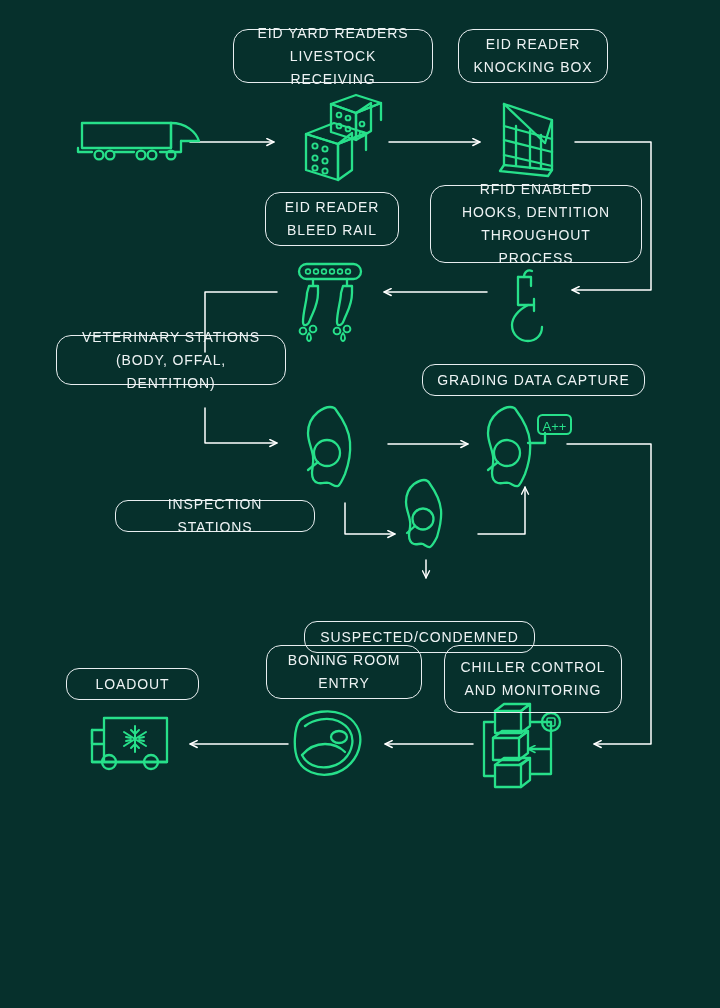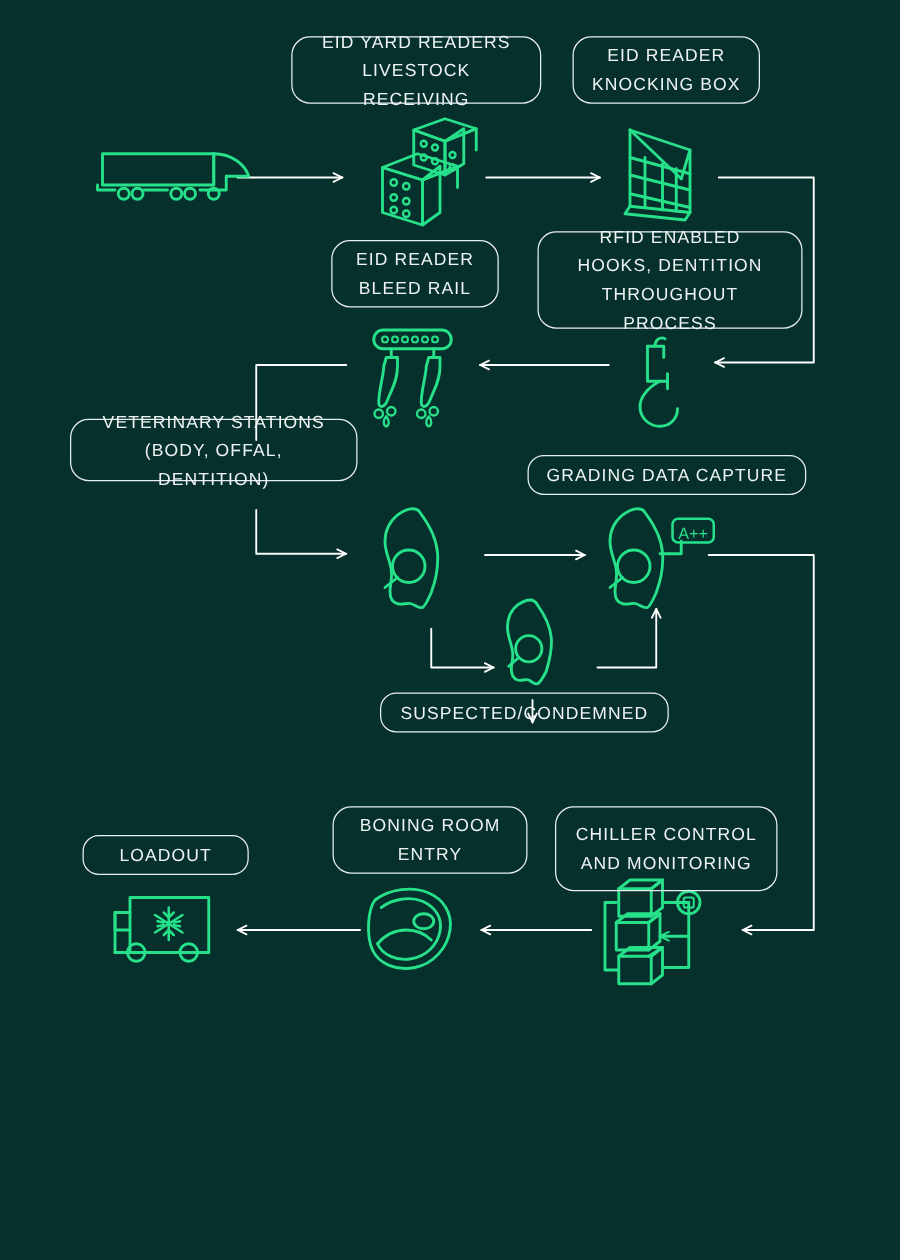--- a/index.html
+++ b/index.html
@@ -218,20 +218,21 @@
   <div class="pill two" style="left: 458px; top: 29px; width: 150px; height: 54px;">EID READER
 KNOCKING BOX</div>
   <div class="pill two" style="left: 265px; top: 192px; width: 134px; height: 54px;">EID READER
 BLEED RAIL</div>
   <div class="pill two" style="left: 430px; top: 185px; width: 212px; height: 78px;">RFID ENABLED
 HOOKS, DENTITION
 THROUGHOUT PROCESS</div>
   <div class="pill two" style="left: 56px; top: 335px; width: 230px; height: 50px;">VETERINARY STATIONS
 (BODY, OFFAL, DENTITION)</div>
   <div class="pill" style="left: 422px; top: 364px; width: 223px; height: 32px;">GRADING DATA CAPTURE</div>
-  <div class="pill" style="left: 304px; top: 554px; width: 231px; height: 32px;">SUSPECTED/CONDEMNED</div>
+  <div class="pill" style="left: 115px; top: 500px; width: 200px; height: 32px;">INSPECTION STATIONS</div>
+  <div class="pill" style="left: 304px; top: 621px; width: 231px; height: 32px;">SUSPECTED/CONDEMNED</div>
   <div class="pill" style="left: 66px; top: 668px; width: 133px; height: 32px;">LOADOUT</div>
   <div class="pill two" style="left: 254px; top: 645px; width: 156px; height: 54px; margin-left: 12px;">BONING ROOM
 ENTRY</div>
   <div class="pill two" style="left: 444px; top: 645px; width: 178px; height: 68px;">CHILLER CONTROL
 AND MONITORING</div>
 
 </div>
 
 </body></html>

